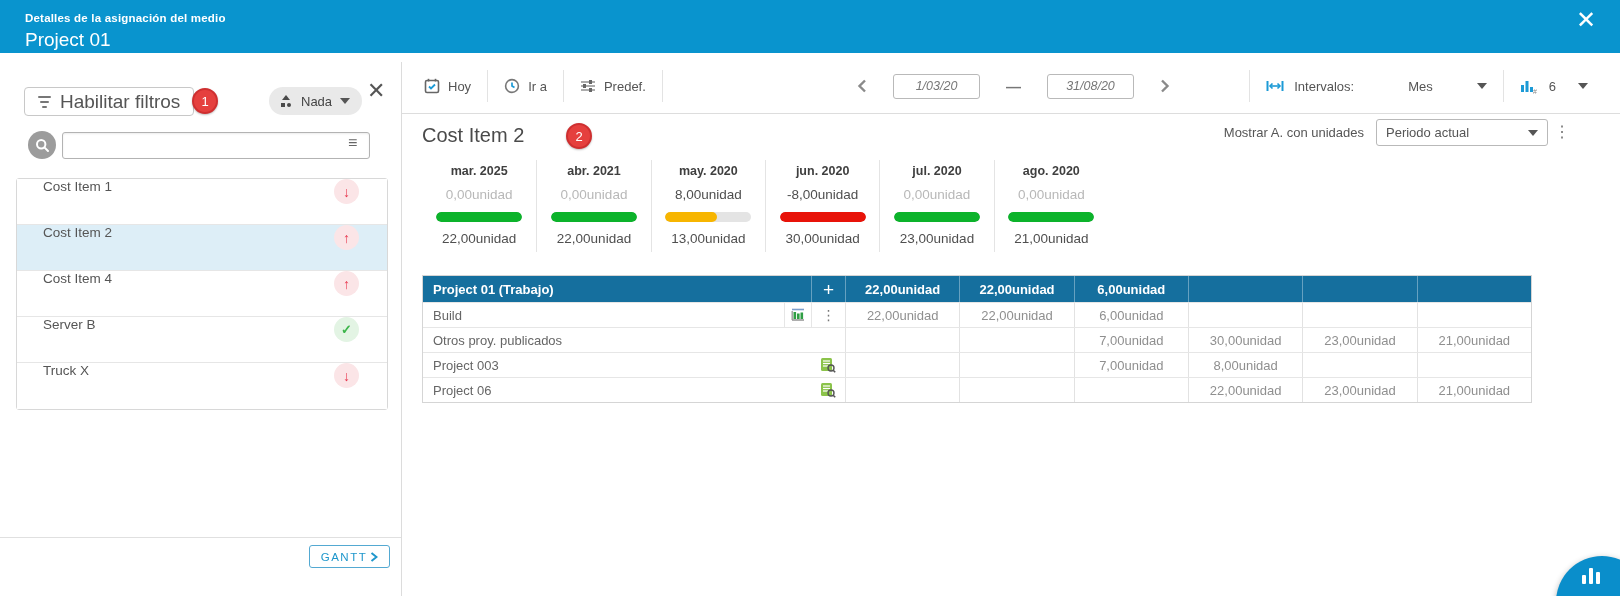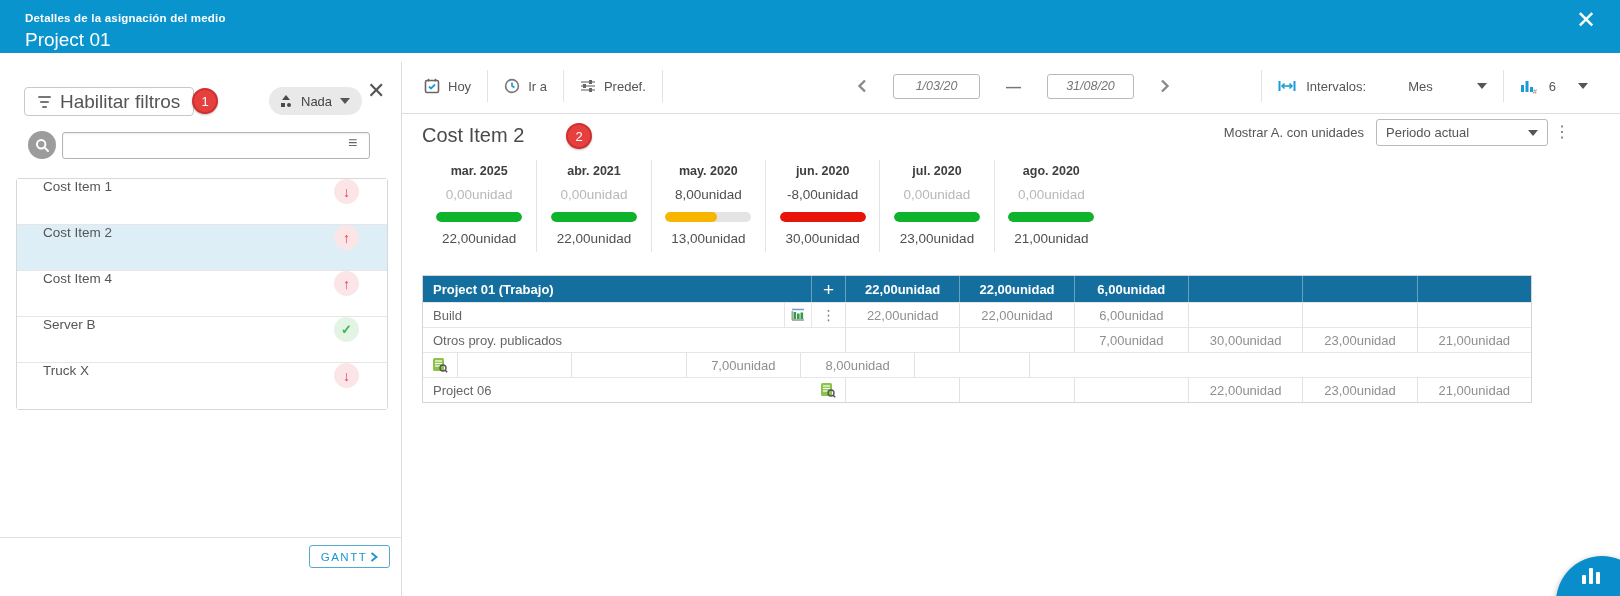--- a/index.html
+++ b/index.html
@@ -246,21 +246,21 @@
         <div class="tb-sep"></div>
         <div class="tb-btn" style="gap:10px;">
           <svg width="18" height="12" viewBox="0 0 18 12">
               <line x1="1.5" y1="1" x2="1.5" y2="11" stroke="#1c9ad6" stroke-width="2"></line>
               <line x1="16.5" y1="1" x2="16.5" y2="11" stroke="#1c9ad6" stroke-width="2"></line>
               <line x1="4" y1="6" x2="14" y2="6" stroke="#1c9ad6" stroke-width="1.6"></line>
               <polyline points="6.5,3.5 4,6 6.5,8.5" fill="none" stroke="#1c9ad6" stroke-width="1.6"></polyline>
               <polyline points="11.5,3.5 14,6 11.5,8.5" fill="none" stroke="#1c9ad6" stroke-width="1.6"></polyline>
             </svg>
           <span class="tb-label">Intervalos:</span>
-          <span class="tb-label" style="margin-left:32px;">Mes</span>
+          <span class="tb-label" style="margin-left:44px;">Mes</span>
           <span class="caret-down" style="margin-left:34px;"></span>
         </div>
         <div class="tb-sep"></div>
         <div class="tb-btn" style="gap:12px;">
           <svg width="17" height="15" viewBox="0 0 17 15">
               <rect x="1" y="6" width="3" height="7" fill="#1c9ad6"></rect>
               <rect x="5.5" y="2" width="3" height="11" fill="#1c9ad6"></rect>
               <rect x="10" y="8" width="3" height="5" fill="#1c9ad6"></rect>
               <text x="13" y="15" font-size="7" fill="#888">#</text>
             </svg>
@@ -393,20 +393,23 @@
         <div class="t-icon"></div>
         <div class="t-val"></div>
         <div class="t-val"></div>
         <div class="t-val">7,00unidad</div>
         <div class="t-val">30,00unidad</div>
         <div class="t-val">23,00unidad</div>
         <div class="t-val">21,00unidad</div>
       </div>
 
       <div class="trow">
+        <div class="t-name">
+            <span>Project 003</span>
+          </div>
         <div class="t-icon">
           <span class="doc-icon">
             <svg width="16" height="16" viewBox="0 0 16 16">
                 <rect x="1" y="1" width="11" height="13" rx="1.5" fill="#8bc34a"></rect>
                 <line x1="3" y1="4" x2="10" y2="4" stroke="#fff" stroke-width="1.2"></line>
                 <line x1="3" y1="6.5" x2="10" y2="6.5" stroke="#fff" stroke-width="1.2"></line>
                 <line x1="3" y1="9" x2="8" y2="9" stroke="#fff" stroke-width="1.2"></line>
                 <circle cx="11" cy="11" r="3" fill="none" stroke="#555" stroke-width="1.4"></circle>
                 <line x1="13.2" y1="13.2" x2="15.2" y2="15.2" stroke="#555" stroke-width="1.6"></line>
               </svg>

